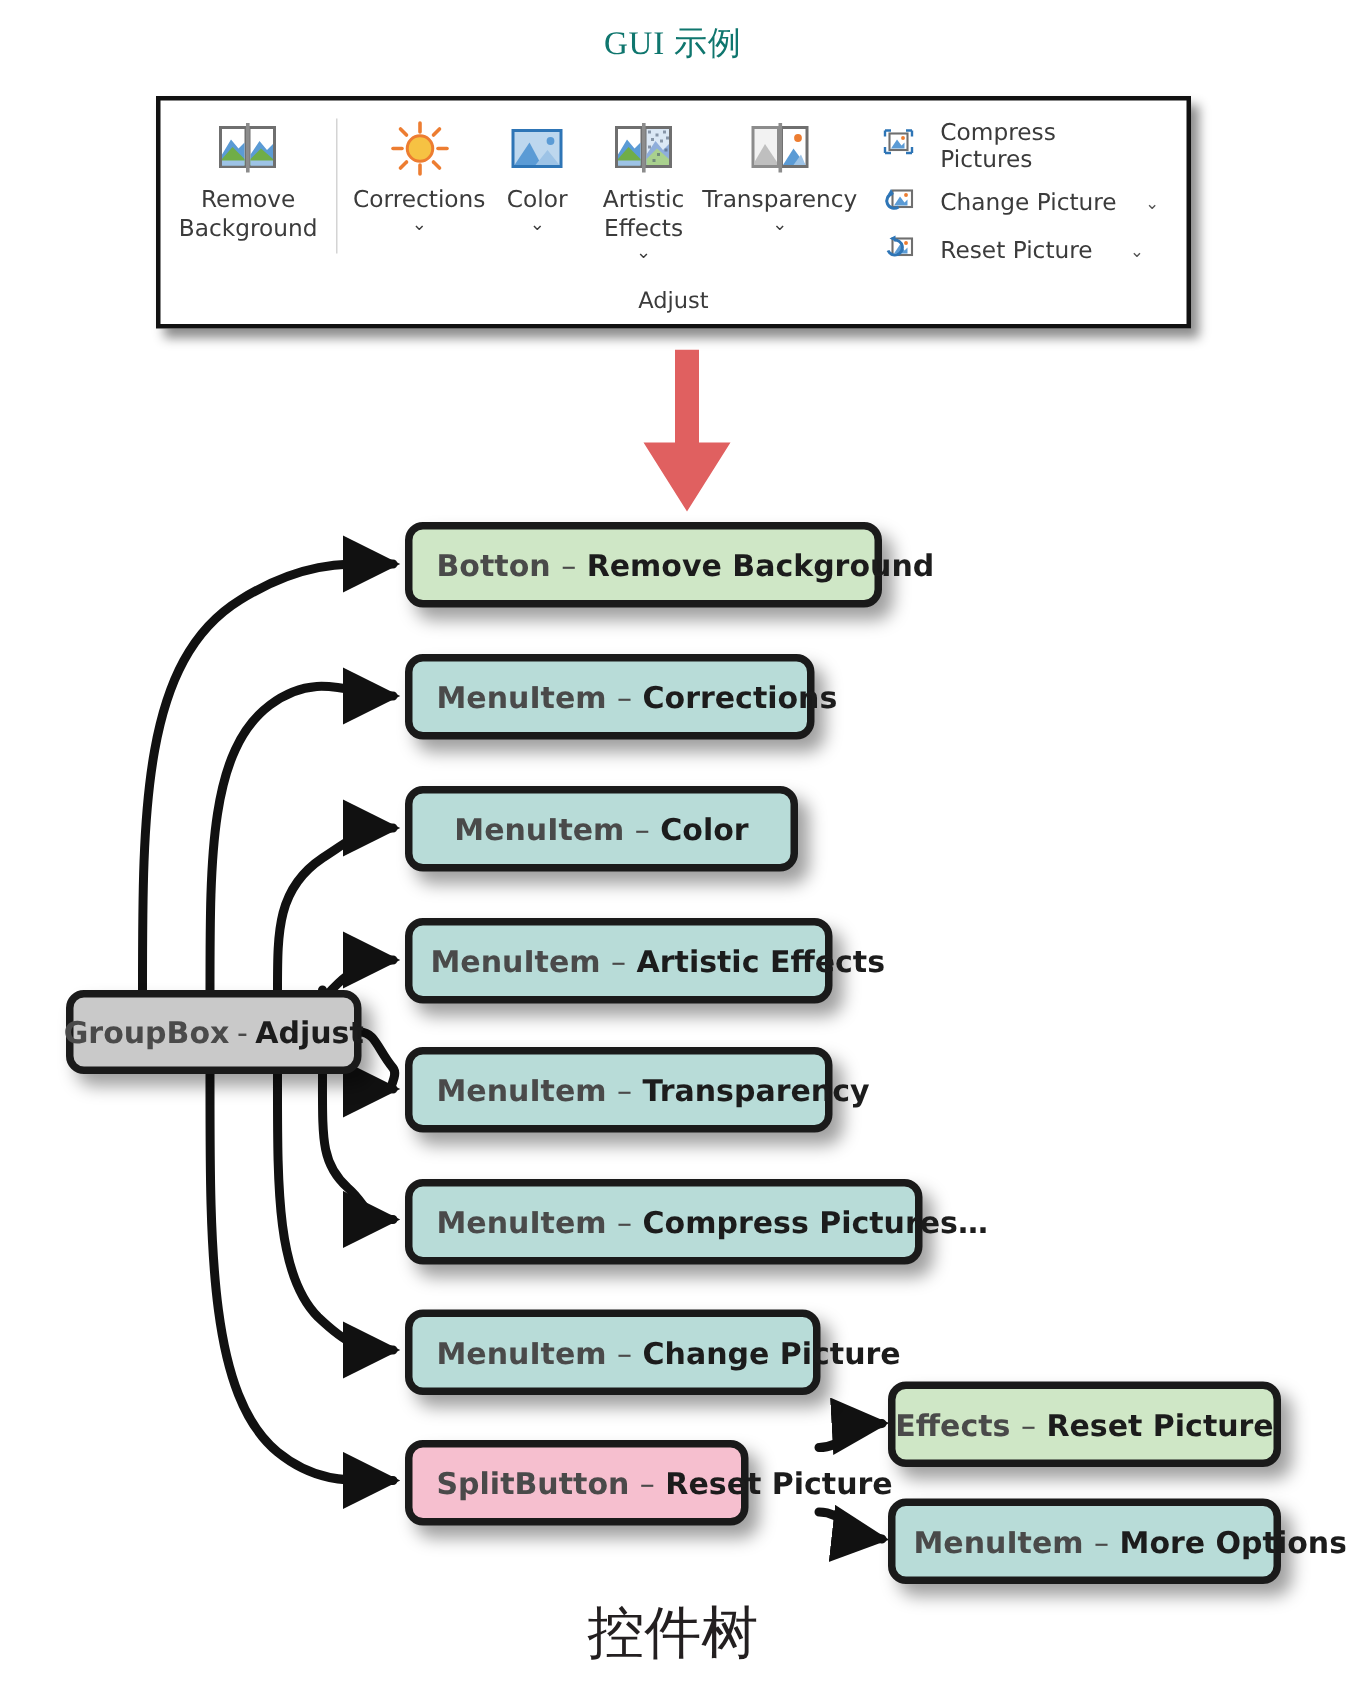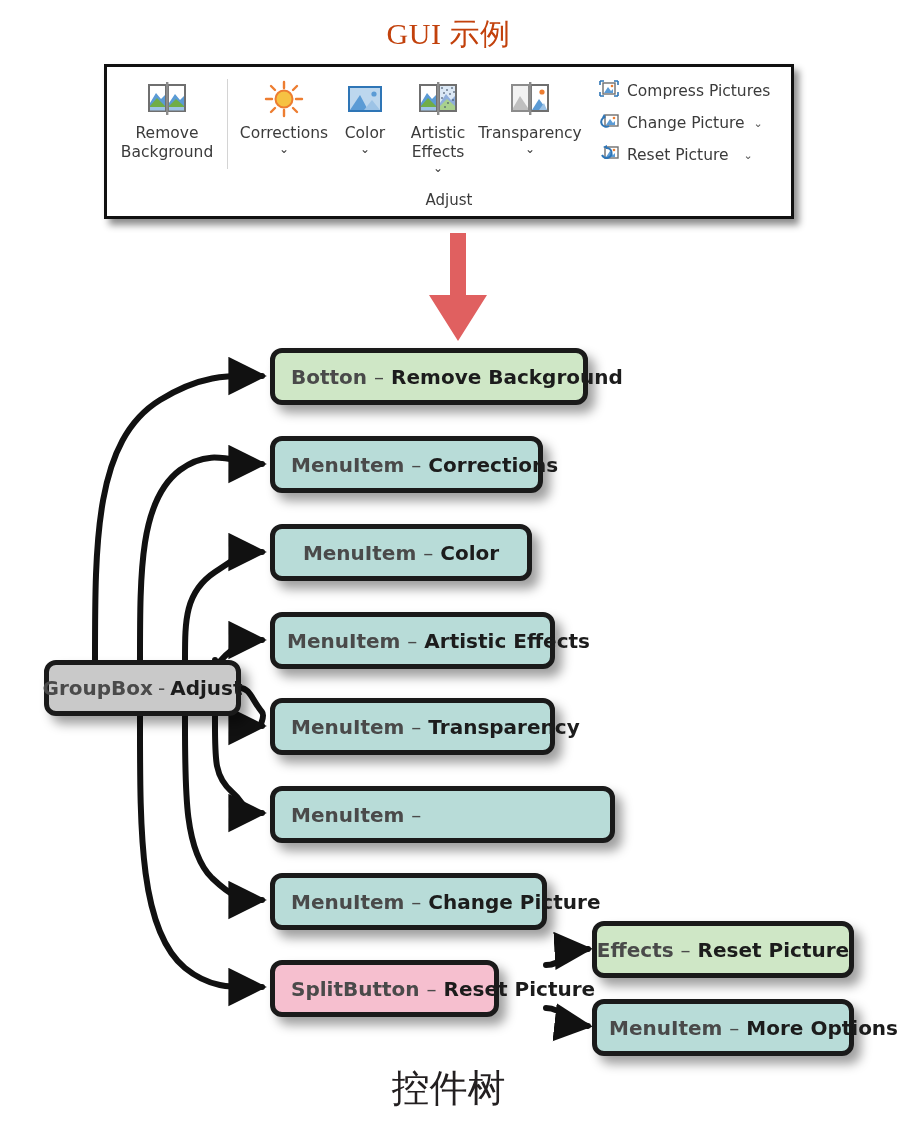--- a/index.html
+++ b/index.html
@@ -7,21 +7,21 @@
   body{
     width:897px;height:1121px;position:relative;overflow:hidden;
     font-family:"Liberation Sans","DejaVu Sans",sans-serif;
     color:#231f20;
   }
 
   
   #fig-title{
     position:absolute;left:0;top:14px;width:897px;text-align:center;
     font-family:"Liberation Serif","DejaVu Serif",serif;
-    font-size:30px;letter-spacing:.5px;color:#c2410c;
+    font-size:22px;letter-spacing:.5px;color:#0f766e;
   }
   #fig-caption{
     position:absolute;left:0;top:1063px;width:897px;text-align:center;
     font-size:38px;color:#231f20;
     font-family:"DejaVu Sans","Liberation Sans",sans-serif;
   }
 
   
   #ribbon-shot{
     position:absolute;left:104px;top:64px;width:690px;height:155px;
@@ -36,21 +36,21 @@
   }
   .rb-btn .rb-ico{height:44px;display:flex;align-items:center;justify-content:center;}
   .rb-btn .rb-lab{
     font-size:15.5px;line-height:19px;text-align:center;color:#3b3b3b;
     font-family:"DejaVu Sans","Liberation Sans",sans-serif;margin-top:3px;
     white-space:pre-line;
   }
   .rb-caret{font-size:12px;line-height:12px;color:#3b3b3b;}
   .rb-sep{width:1px;align-self:stretch;background:#d4d4d4;margin:6px 8px 16px 8px;}
   .rb-right{display:flex;flex-direction:column;justify-content:flex-start;gap:8px;padding-top:6px;margin-left:16px;}
-  .rb-small{display:flex;align-items:center;gap:7px;font-size:15.5px;color:#3b3b3b;
+  .rb-small{display:flex;align-items:center;gap:17px;font-size:15.5px;color:#3b3b3b;
             font-family:"DejaVu Sans","Liberation Sans",sans-serif;}
   .rb-small .sc{font-size:11px;color:#555;margin-left:2px;}
   #rb-group-label{
     position:absolute;left:0;right:0;bottom:7px;text-align:center;
     font-size:15px;color:#3b3b3b;font-family:"DejaVu Sans","Liberation Sans",sans-serif;
   }
 
   
   #big-arrow{position:absolute;left:425px;top:233px;width:66px;height:110px;}
 
@@ -292,20 +292,21 @@
 
 <div class="node teal" style="left:270px;top:698px;width:285px;height:57px;padding-left:16px;">
   <span class="typ">MenuItem</span>
   <span class="dash">–</span>
   <span class="val">Transparency</span>
 </div>
 
 <div class="node teal" style="left:270px;top:786px;width:345px;height:57px;padding-left:16px;">
   <span class="typ">MenuItem</span>
   <span class="dash">–</span>
+  <span class="val">Compress Pictures…</span>
 </div>
 
 <div class="node teal" style="left:270px;top:873px;width:277px;height:57px;padding-left:16px;">
   <span class="typ">MenuItem</span>
   <span class="dash">–</span>
   <span class="val">Change Picture</span>
 </div>
 
 <div class="node pink" style="left:270px;top:960px;width:229px;height:57px;padding-left:16px;">
   <span class="typ">SplitButton</span>

